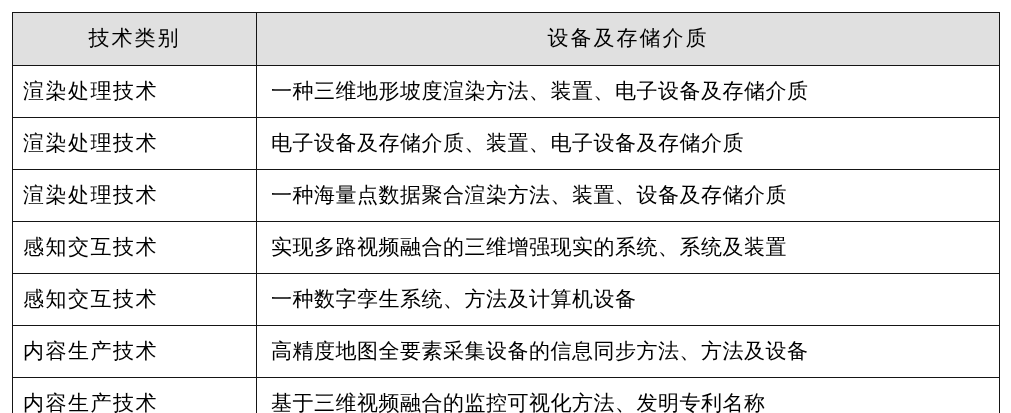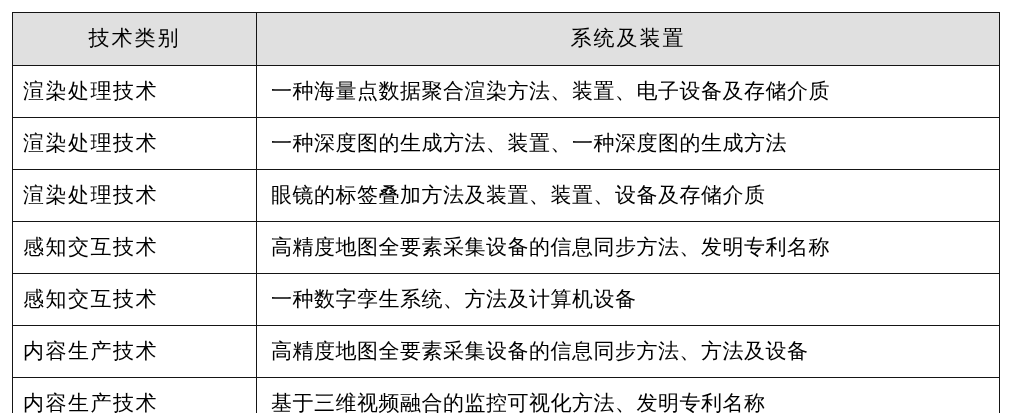--- a/index.html
+++ b/index.html
@@ -78,55 +78,55 @@
     <colgroup>
       <col class="col-category">
       <col class="col-title">
     </colgroup>
     <thead>
       <tr>
         <th>
           <span class="th-text">技术类别</span>
         </th>
         <th>
-          <span class="th-text">系统及装置</span>
+          <span class="th-text">设备及存储介质</span>
         </th>
       </tr>
     </thead>
     <tbody>
       <tr>
         <td class="cat">
           <span class="cell-text">渲染处理技术</span>
         </td>
         <td class="title">
-          <span class="cell-text">一种海量点数据聚合渲染方法、装置、电子设备及存储介质</span>
+          <span class="cell-text">一种三维地形坡度渲染方法、装置、电子设备及存储介质</span>
         </td>
       </tr>
       <tr>
         <td class="cat">
           <span class="cell-text">渲染处理技术</span>
         </td>
         <td class="title">
-          <span class="cell-text">一种深度图的生成方法、装置、一种深度图的生成方法</span>
+          <span class="cell-text">电子设备及存储介质、装置、电子设备及存储介质</span>
         </td>
       </tr>
       <tr>
         <td class="cat">
           <span class="cell-text">渲染处理技术</span>
         </td>
         <td class="title">
-          <span class="cell-text">眼镜的标签叠加方法及装置、装置、设备及存储介质</span>
+          <span class="cell-text">一种海量点数据聚合渲染方法、装置、设备及存储介质</span>
         </td>
       </tr>
       <tr>
         <td class="cat">
           <span class="cell-text">感知交互技术</span>
         </td>
         <td class="title">
-          <span class="cell-text">高精度地图全要素采集设备的信息同步方法、发明专利名称</span>
+          <span class="cell-text">实现多路视频融合的三维增强现实的系统、系统及装置</span>
         </td>
       </tr>
       <tr>
         <td class="cat">
           <span class="cell-text">感知交互技术</span>
         </td>
         <td class="title">
           <span class="cell-text">一种数字孪生系统、方法及计算机设备</span>
         </td>
       </tr>

